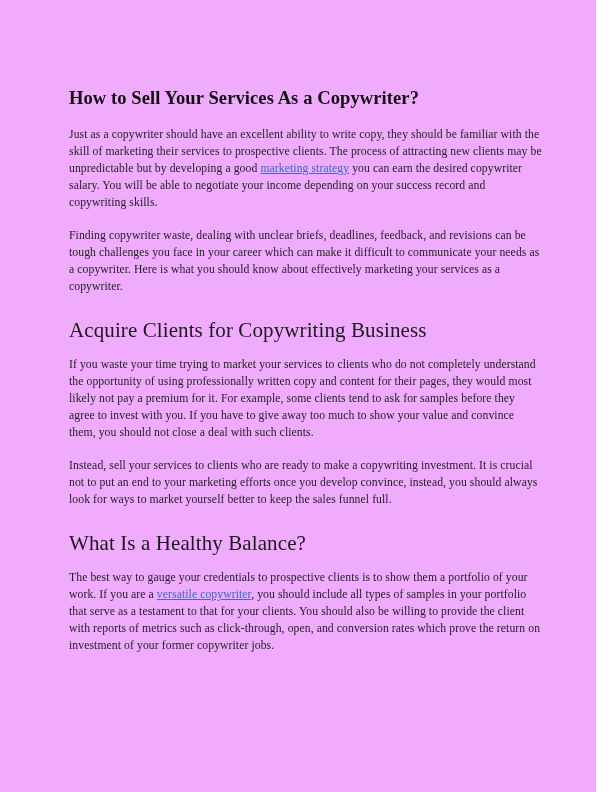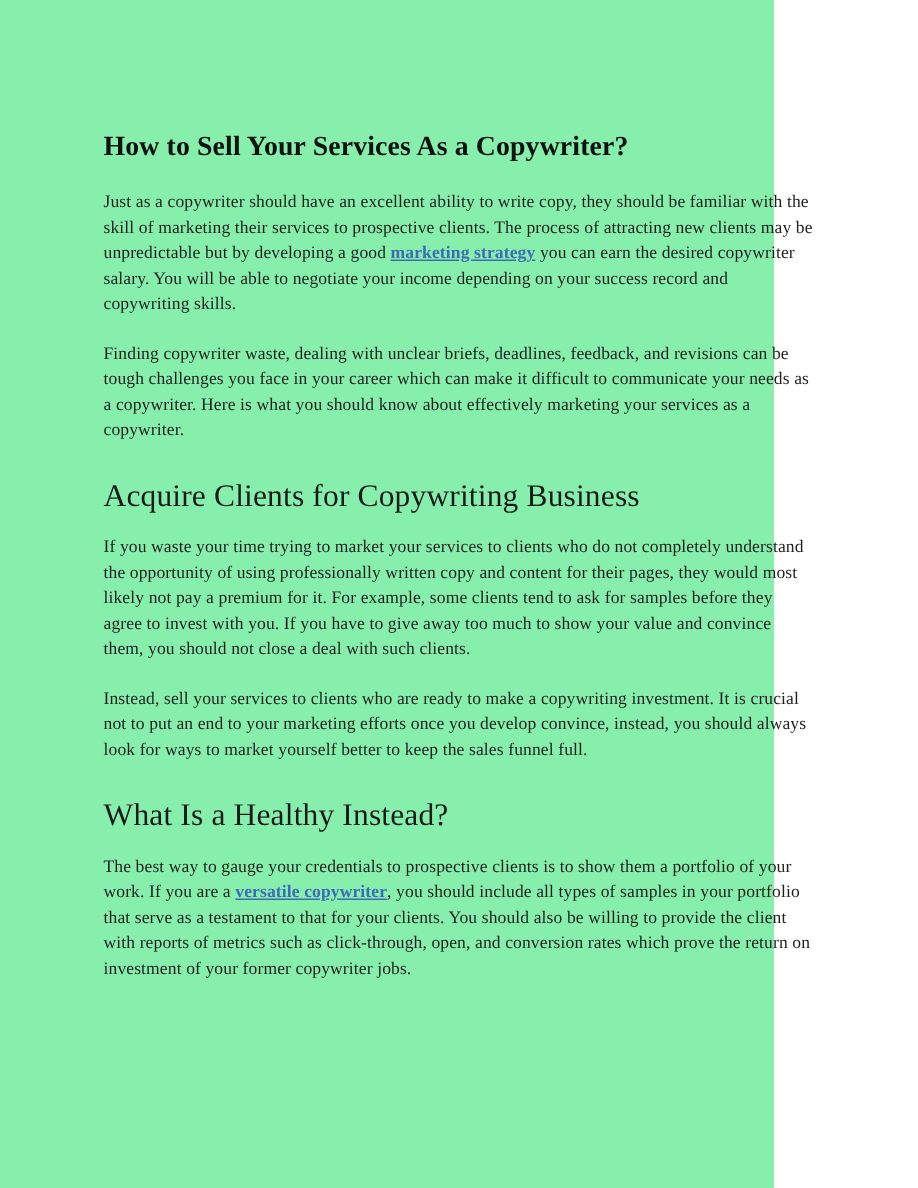--- a/index.html
+++ b/index.html
@@ -11,23 +11,23 @@
   body {
     width: 612px;
     height: 792px;
     overflow: hidden;
     font-family: "Liberation Serif", "DejaVu Serif", serif;
     color: #1b1b1b;
     -webkit-font-smoothing: antialiased;
   }
   .page {
     position: relative;
-    width: 516px;
+    width: 596px;
     height: 792px;
-    background: #86efac;
+    background: #f0abfc;
     box-sizing: border-box;
     padding: 86px 69px 40px 69px;
   }
   .doc-title {
     font-family: "Liberation Serif", "DejaVu Serif", serif;
     font-size: 18.5px;
     font-weight: 700;
     line-height: 24px;
     letter-spacing: 0.1px;
     color: #111111;
@@ -52,21 +52,20 @@
     letter-spacing: 0.08px;
     width: 474px;
   }
   .body-para:last-child {
     margin-bottom: 16px;
   }
   a.doc-link {
     color: #3f6ab8;
     text-decoration: underline;
     text-underline-offset: 1px;
-    font-weight: bold;
   }
   .frag {
     white-space: pre-wrap;
   }
 </style>
 </head>
 <body>
 
 <div class="page">
 
@@ -76,17 +75,17 @@
 
   <p class="body-para">Finding copywriter waste, dealing with unclear briefs, deadlines, feedback, and revisions can be tough challenges you face in your career which can make it difficult to communicate your needs as a copywriter. Here is what you should know about effectively marketing your services as a copywriter.</p>
 
   <h2 class="section-heading">Acquire Clients for Copywriting Business</h2>
 
 
   <p class="body-para">If you waste your time trying to market your services to clients who do not completely understand the opportunity of using professionally written copy and content for their pages, they would most likely not pay a premium for it. For example, some clients tend to ask for samples before they agree to invest with you. If you have to give away too much to show your value and convince them, you should not close a deal with such clients.</p>
 
   <p class="body-para">Instead, sell your services to clients who are ready to make a copywriting investment. It is crucial not to put an end to your marketing efforts once you develop convince, instead, you should always look for ways to market yourself better to keep the sales funnel full.</p>
 
-  <h2 class="section-heading">What Is a Healthy Instead?</h2>
+  <h2 class="section-heading">What Is a Healthy Balance?</h2>
 
   <p class="body-para"><span class="frag">The best way to gauge your credentials to prospective clients is to show them a portfolio of your work. If you are a </span><a class="doc-link" href="#">versatile copywriter</a><span class="frag">, you should include all types of samples in your portfolio that serve as a testament to that for your clients. You should also be willing to provide the client with reports of metrics such as click-through, open, and conversion rates which prove the return on investment of your former copywriter jobs.</span></p>
 
 </div>
 
 </body></html>

